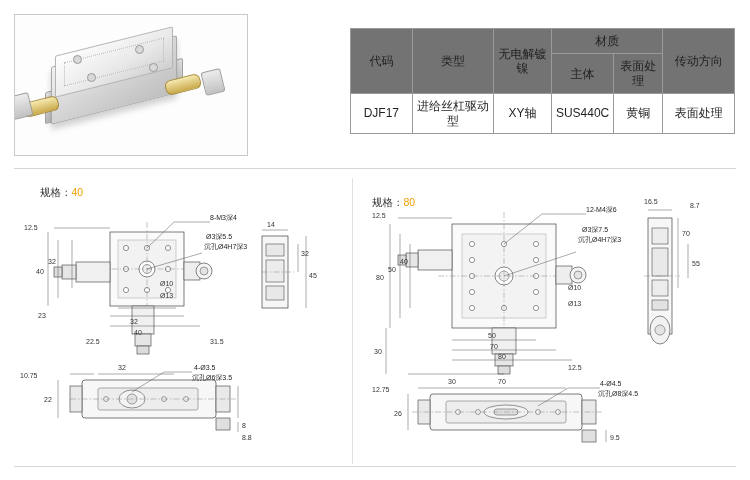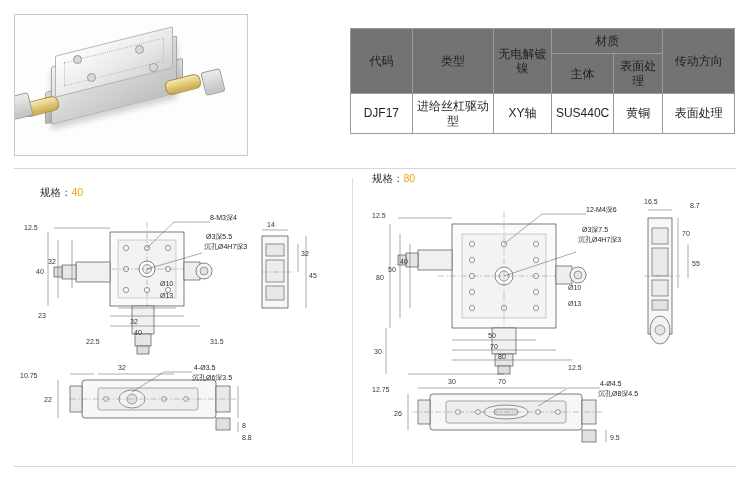--- a/index.html
+++ b/index.html
@@ -96,21 +96,21 @@
     position:absolute;left:352px;top:178px;width:1px;height:286px;
     background:#e0e0e0;
   }
 
   
   .spec-label{
     position:absolute;font-size:10.5px;color:#333;
   }
   .spec-label .num{color:#f0a000;}
   .sl40{left:40px;top:186px;}
-  .sl80{left:372px;top:172px;}
+  .sl80{left:372px;top:196px;}
 
   
   .dwg{position:absolute;}
   .dwg svg{display:block;}
 </style>
 </head>
 <body>
 
 <div class="page">
 

